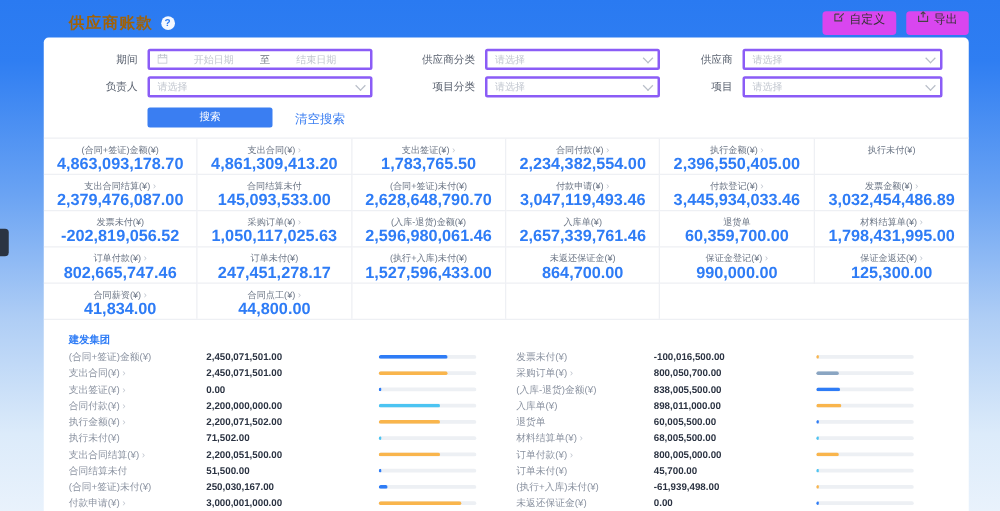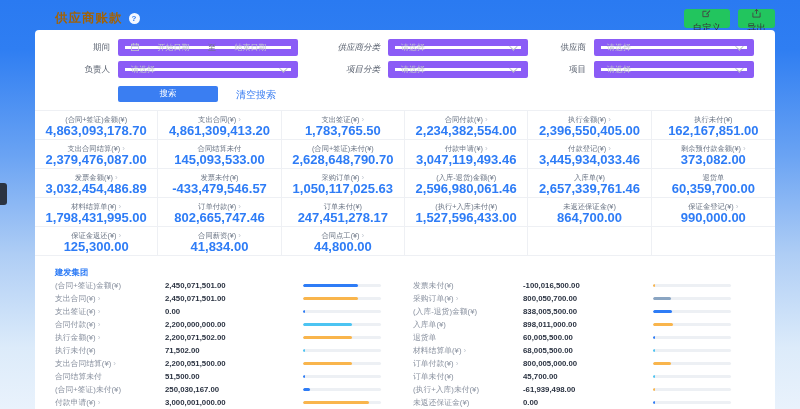--- a/index.html
+++ b/index.html
@@ -8,31 +8,31 @@
     font-family:"Liberation Sans","DejaVu Sans",sans-serif;
     background:linear-gradient(180deg,#2a7af1 0%,#2f7ef2 12%,#6aa3f3 38%,#aecdf5 62%,#dcebfa 85%,#e9f2fc 100%);
   }
   .side-tab{position:absolute;left:0;top:183px;width:7px;height:22px;background:#2b3442;border-radius:0 3px 3px 0;}
   
   .top-header{position:absolute;left:55px;top:8px;right:25px;height:20px;display:flex;align-items:center;}
   .page-title{color:#a16207;font-size:12.5px;font-weight:bold;letter-spacing:1px;}
   .help{width:11px;height:11px;margin-left:6px;border-radius:50%;background:rgba(255,255,255,.95);
     color:#2e7cf2;font-size:8px;font-weight:bold;display:flex;align-items:center;justify-content:center;}
   .hdr-btns{margin-left:auto;display:flex;gap:8px;}
-  .hbtn{background:#22c55e;border-radius:3px;height:19px;padding:0 9px;display:flex;align-items:center;gap:4px;
-    font-size:9.5px;color:#333;border:none;cursor:pointer;flex-direction:column;}
+  .hbtn{background:#d946ef;border-radius:3px;height:19px;padding:0 9px;display:flex;gap:4px;
+    font-size:9.5px;color:#333;border:none;cursor:pointer;}
   .hbtn svg{display:block;}
   
   .main-card{position:absolute;left:35px;top:30px;width:740px;height:379px;background:#fff;
     border-radius:4px 4px 0 0;overflow:hidden;box-sizing:border-box;padding:9px 20px 0 20px;}
   
   .f-row{display:flex;align-items:center;height:17px;margin-bottom:5px;font-size:8.5px;}
   .f-label{color:#58606e;text-align:right;flex:none;}
-  .w55{width:55px;} .w70{width:70px;margin-left:12px;font-style:italic;} .w46{width:46px;margin-left:12px;}
-  .f-input{box-sizing:border-box;height:17px;border:7px solid #8b5cf6;border-radius:2px;margin-left:8px;
+  .w55{width:55px;} .w70{width:70px;margin-left:12px;} .w46{width:46px;margin-left:12px;}
+  .f-input{box-sizing:border-box;height:17px;border:2px solid #8b5cf6;border-radius:2px;margin-left:8px;
     display:flex;align-items:center;padding:0 6px;flex:none;background:#fff;}
   .date-box{width:180px;justify-content:space-between;}
   .sel-box{justify-content:space-between;}
   .w140{width:140px;} .w160{width:160px;} .w180{width:180px;}
   .ph{color:#c1c6cf;font-size:8px;}
   .to{color:#6a727e;font-size:8px;}
   .chevdn{width:5px;height:5px;border-right:1px solid #b8bec8;border-bottom:1px solid #b8bec8;
     transform:rotate(45deg) translateY(-2px);flex:none;}
   .btn-row{display:flex;align-items:flex-end;margin:8px 0 0 63px;height:16px;}
   .search-btn{width:100px;height:16px;background:#3a7ef2;color:#fff;font-size:8.5px;border:none;border-radius:2px;
@@ -156,21 +156,20 @@
       <div class="stat-cell">
         <div class="stat-label">合同付款(¥)<span class="chev">›</span></div>
         <div class="stat-value">2,234,382,554.00</div>
       </div>
       <div class="stat-cell">
         <div class="stat-label">执行金额(¥)<span class="chev">›</span></div>
         <div class="stat-value">2,396,550,405.00</div>
       </div>
       <div class="stat-cell">
         <div class="stat-label">执行未付(¥)</div>
-        <div class="stat-value">162,167,851.00</div>
       </div>
       <div class="stat-cell">
         <div class="stat-label">支出合同结算(¥)<span class="chev">›</span></div>
         <div class="stat-value">2,379,476,087.00</div>
       </div>
       <div class="stat-cell">
         <div class="stat-label">合同结算未付</div>
         <div class="stat-value">145,093,533.00</div>
       </div>
       <div class="stat-cell">
@@ -179,30 +178,26 @@
       </div>
       <div class="stat-cell">
         <div class="stat-label">付款申请(¥)<span class="chev">›</span></div>
         <div class="stat-value">3,047,119,493.46</div>
       </div>
       <div class="stat-cell">
         <div class="stat-label">付款登记(¥)<span class="chev">›</span></div>
         <div class="stat-value">3,445,934,033.46</div>
       </div>
       <div class="stat-cell">
-        <div class="stat-label">剩余预付款金额(¥)<span class="chev">›</span></div>
-        <div class="stat-value">373,082.00</div>
-      </div>
-      <div class="stat-cell">
         <div class="stat-label">发票金额(¥)<span class="chev">›</span></div>
         <div class="stat-value">3,032,454,486.89</div>
       </div>
       <div class="stat-cell">
         <div class="stat-label">发票未付(¥)</div>
-        <div class="stat-value">-433,479,546.57</div>
+        <div class="stat-value">-202,819,056.52</div>
       </div>
       <div class="stat-cell">
         <div class="stat-label">采购订单(¥)<span class="chev">›</span></div>
         <div class="stat-value">1,050,117,025.63</div>
       </div>
       <div class="stat-cell">
         <div class="stat-label">(入库-退货)金额(¥)</div>
         <div class="stat-value">2,596,980,061.46</div>
       </div>
       <div class="stat-cell">

